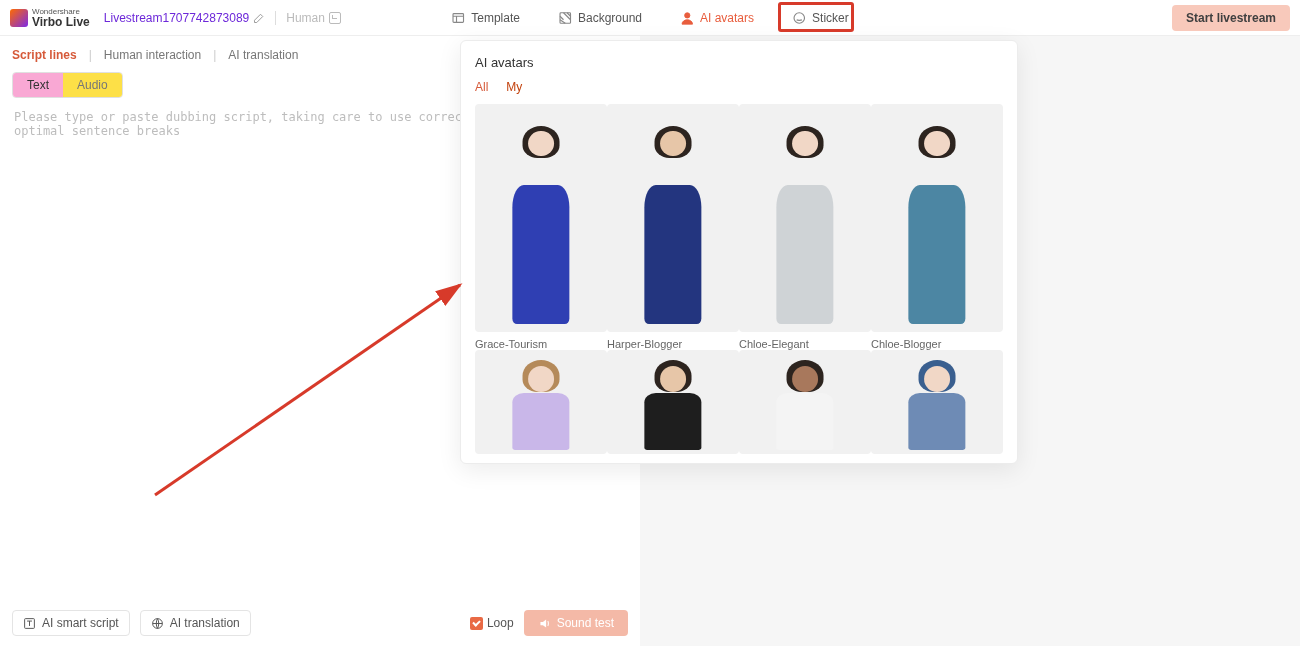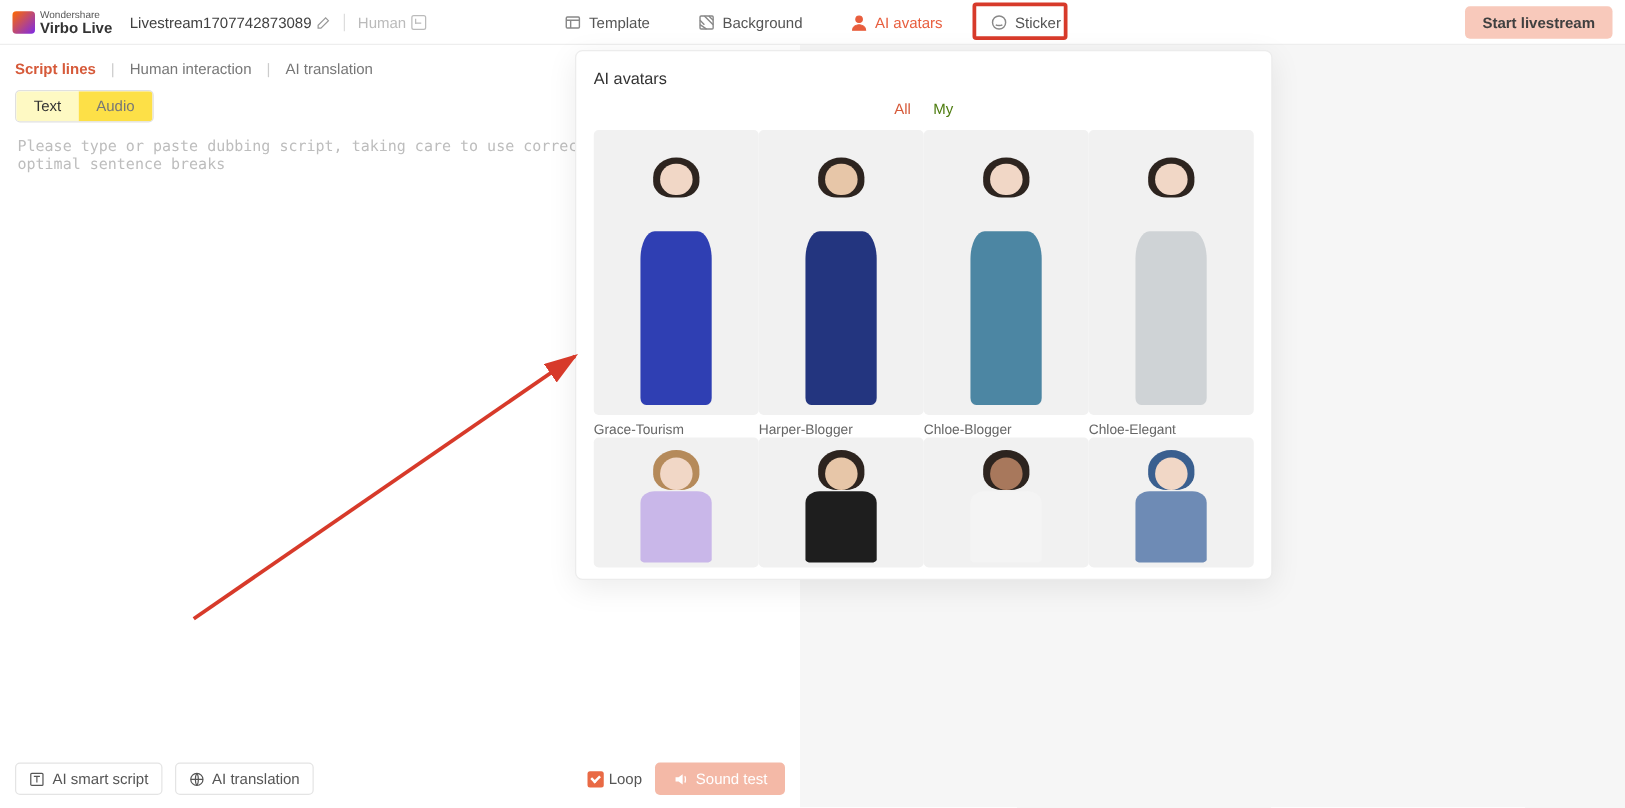--- a/index.html
+++ b/index.html
@@ -5,21 +5,21 @@
   * { box-sizing: border-box; margin: 0; padding: 0; }
   body { font-family: -apple-system, BlinkMacSystemFont, "Segoe UI", Arial, sans-serif; font-size: 13px; color: #333; background: #fff; width: 1300px; height: 646px; overflow: hidden; position: relative; }
 
   
   .topbar { display: flex; align-items: center; height: 36px; padding: 0 10px; border-bottom: 1px solid #eee; }
   .logo-group { display: flex; align-items: center; gap: 4px; justify-content: center; }
   .logo-mark { width: 18px; height: 18px; border-radius: 3px; background: linear-gradient(135deg,#ff6a00,#7d2ae8); }
   .logo-text { line-height: 1; }
   .logo-sup { font-size: 8px; color: #555; display:block; }
   .logo-main { font-size: 12px; font-weight: 700; display:block; }
-  .stream-name { margin-left: 14px; font-size: 12px; color: #404040; display:flex; align-items:center; gap:4px;}
+  .stream-name { margin-left: 14px; font-size: 12px; color: #6d28d9; display:flex; align-items:center; gap:4px;}
   .pencil-icon { display:inline-block; width:12px; height:12px; color:#888;}
   .divider-v { width:1px; height:14px; background:#ddd; margin: 0 10px;}
   .save-btn { display:flex; align-items:center; gap:4px; font-size:12px; color:#bbb; cursor:pointer; }
   .save-ico { width:12px;height:12px;border:1px solid #bbb;border-radius:2px; position:relative;}
   .save-ico::after{content:"";position:absolute;left:2px;top:2px;width:4px;height:3px;border-bottom:1px solid #bbb;border-left:1px solid #bbb;}
 
   .center-tools { position:absolute; left:50%; transform:translateX(-50%); display:flex; align-items:center; gap:22px; height:36px; top:0;}
   .tool-item { display:flex; align-items:center; gap:6px; font-size:12px; color:#555; cursor:pointer; padding:4px 8px; border-radius:3px;}
   .tool-ico { width:14px;height:14px; display:inline-flex; }
   .tool-item.active { color:#e85d3d; }
@@ -31,21 +31,21 @@
   
   .main { display:flex; height: calc(100% - 36px); }
 
   
   .left-panel { width: 640px; padding: 12px; position:relative;}
   .sub-tabs { display:flex; gap:12px; font-size:12px; margin-bottom:10px;}
   .sub-tab { color:#777; cursor:pointer; }
   .sub-tab.active { color:#d65a3a; font-weight:600;}
   .sub-sep { color:#ccc;}
   .mode-tabs { display:flex; border:1px solid #e0e0e0; border-radius:4px; width:max-content; overflow:hidden; margin-bottom:8px;}
-  .mode-tab { padding:5px 14px; font-size:12px; cursor:pointer; background:#fef9c3; }
+  .mode-tab { padding:5px 14px; font-size:12px; cursor:pointer; background:#f9a8d4; }
   .mode-tab.inactive { background:#fde047; color:#777;}
   .script-area { width:100%; height:440px; border:none; resize:none; font-size:12px; color:#333; outline:none; padding:4px 2px;}
   .script-area::placeholder { color:#bdbdbd; }
 
   .bottom-bar { position:absolute; bottom:10px; left:12px; right:12px; display:flex; align-items:center; gap:10px;}
   .tool-chip { display:flex; align-items:center; gap:6px; font-size:12px; color:#555; border:1px solid #e4e4e4; border-radius:4px; padding:5px 10px; cursor:pointer;}
   .tool-chip svg { width:13px; height:13px; }
   .spacer { flex:1; }
   .loop-group { display:flex; align-items:center; gap:4px; font-size:12px; color:#555;}
   .loop-check { width:13px; height:13px; border-radius:2px; background:#e96a45; display:inline-flex; align-items:center; justify-content:center;}
@@ -57,22 +57,22 @@
   .preview-col { flex:1; display:flex; flex-direction:column; align-items:center; padding-top:10px; background:#f6f6f6;}
   .preview-card { width:200px; height:356px; background:#fff; border:1px solid #eee; border-radius:6px; position:relative;}
   .preview-meta { font-size:11px; color:#999; margin-top:6px;}
 
   
   .side-col { width:220px; background:#f6f6f6;}
 
   
   .avatar-popup { position:absolute; left:460px; top:40px; width:558px; height:424px; background:#fff; border:1px solid #ececec; border-radius:6px; box-shadow:0 6px 24px rgba(0,0,0,.08); padding:14px 14px 0 14px; overflow:hidden; z-index:20;}
   .popup-title { font-size:13px; color:#333; margin-bottom:10px;}
-  .popup-tabs { display:flex; gap:18px; font-size:12px; margin-bottom:10px;justify-content:center;}
-  .popup-tab { color:#4d7c0f; cursor:pointer;}
+  .popup-tabs { display:flex; gap:18px; font-size:12px; margin-bottom:10px;}
+  .popup-tab { color:#c2410c; cursor:pointer;}
   .popup-tab.active { color:#d65a3a; }
   .avatar-grid { display:grid; grid-template-columns: repeat(4, 1fr); }
   .avatar-cell { }
   .avatar-thumb { width:100%; height:228px; background:#f1f1f1; border-radius:4px; display:flex; align-items:flex-end; justify-content:center; overflow:hidden;}
   .avatar-row2 .avatar-thumb { height:104px;}
   .avatar-name { font-size:11px; color:#666; margin-top:6px;}
 
   
   .person { width:70%; height:92%; position:relative;}
   .person .head { position:absolute; top:4%; left:50%; transform:translateX(-50%); width:28%; padding-top:28%; border-radius:50%;}
@@ -247,34 +247,34 @@
             <div class="body cloth-navy"></div>
           </div>
       </div>
       <div class="avatar-name">Harper-Blogger</div>
     </div>
     <div class="avatar-cell">
       <div class="avatar-thumb">
         <div class="person">
             <div class="hair hair-d"></div>
             <div class="head skin-l"></div>
+            <div class="body cloth-gray"></div>
+          </div>
+      </div>
+      <div class="avatar-name">Chloe-Elegant</div>
+    </div>
+    <div class="avatar-cell">
+      <div class="avatar-thumb">
+        <div class="person">
+            <div class="hair hair-d"></div>
+            <div class="head skin-l"></div>
             <div class="body cloth-teal"></div>
           </div>
       </div>
       <div class="avatar-name">Chloe-Blogger</div>
-    </div>
-    <div class="avatar-cell">
-      <div class="avatar-thumb">
-        <div class="person">
-            <div class="hair hair-d"></div>
-            <div class="head skin-l"></div>
-            <div class="body cloth-gray"></div>
-          </div>
-      </div>
-      <div class="avatar-name">Chloe-Elegant</div>
     </div>
 
     <div class="avatar-cell avatar-row2">
       <div class="avatar-thumb">
         <div class="person small">
             <div class="hair hair-b"></div>
             <div class="head skin-l"></div>
             <div class="body cloth-lilac"></div>
           </div>
       </div>

